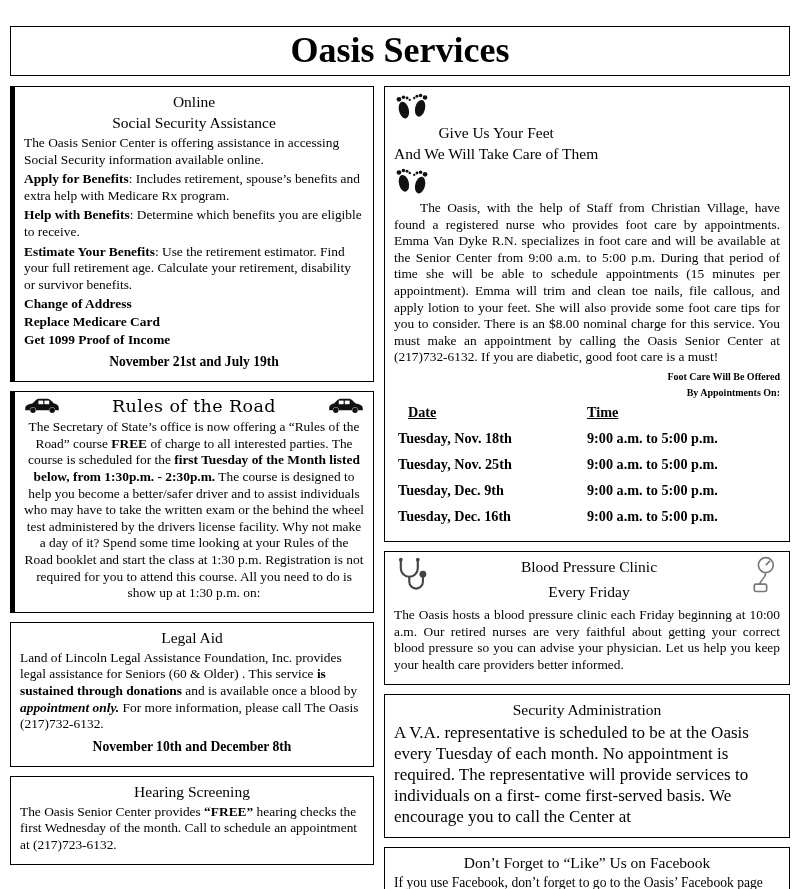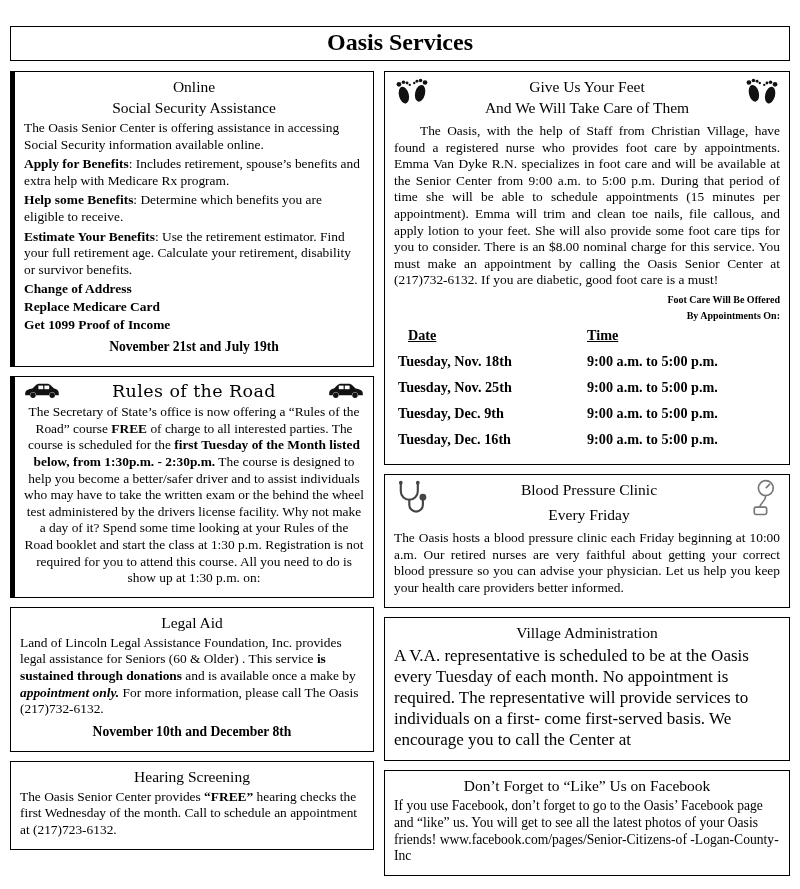--- a/index.html
+++ b/index.html
@@ -1,41 +1,41 @@
 <!DOCTYPE html>
 <html><head>
 <meta charset="utf-8">
 <style>
   * { box-sizing: border-box; }
   html, body { margin: 0; padding: 0; background: #ffffff; color: #000000; }
   body { width: 800px; font-family: "Liberation Serif", "DejaVu Serif", serif; }
   .sheet { width: 800px; min-height: 889px; padding: 26px 10px 6px 10px; background: #fff; }
   .title-box { border: 1.5px solid #000; text-align: center; padding: 2px 0 4px 0; margin-bottom: 10px; }
-  .title-box h1 { margin: 0; font-size: 24px; font-weight: bold; }
+  .title-box h1 { margin: 0; font-size: 36px; font-weight: bold; }
   .columns { display: flex; gap: 10px; align-items: flex-start; }
   .col-left { flex: 0 0 364px; width: 364px; }
   .col-right { flex: 1; min-width: 0; }
   .box { border: 1.3px solid #000; padding: 4px 9px 7px 9px; margin-bottom: 9px; background: #fff; }
   .box.thick-left { border-left: 5px solid #000; }
   .box-title { text-align: center; font-weight: normal; font-size: 15.5px; margin: 2px 0 3px 0; }
   .offer { text-align: right; font-weight: bold; font-size: 10px; margin: 5px 0 2px 0; }
   p { margin: 3px 0; font-size: 13.4px; line-height: 1.24; }
   .center { text-align: center; }
   .justify { text-align: justify; }
   .indent { text-indent: 26px; }
   .bold { font-weight: bold; }
   .bi { font-weight: bold; font-style: italic; }
   .tight { margin: 1px 0; }
   .dates-line { text-align: center; font-weight: bold; font-size: 13.6px; margin-top: 6px; }
   
   .icon-row { display: flex; align-items: center; justify-content: space-between; margin-bottom: 2px; }
   .rules-title { font-family: "DejaVu Serif", serif; font-size: 17.5px; letter-spacing: 0.4px; }
   .rules-body { text-align: center; }
   
-  .feet-head { display: flex; align-items: flex-start; }
+  .feet-head { display: flex; align-items: flex-start; flex-direction: column; }
   .feet-head .titles { flex: 1; }
   .sched { font-weight: bold; font-size: 14.2px; margin-top: 2px; }
   .sched-head { display: flex; margin: 6px 0 2px 0; }
   .sched-head .h-date { width: 50%; padding-left: 14px; }
   .sched-head span { text-decoration: underline; }
   .sched-row { display: flex; margin: 9px 0; }
   .sched-row .sched-date { width: 50%; padding-left: 4px; }
   
   .bp-head { display: flex; align-items: flex-start; }
   .bp-head .titles { flex: 1; }
@@ -57,21 +57,21 @@
 
   <div class="columns">
 
     <div class="col-left">
 
       <section class="box thick-left">
         <div class="box-title">Online</div>
         <div class="box-title">Social Security Assistance</div>
         <p>The Oasis Senior Center is offering assistance in accessing Social Security information available online.</p>
         <p><b>Apply for Benefits</b><span>:  Includes retirement, spouse’s  benefits and extra help with Medicare Rx program.</span></p>
-        <p><b>Help some Benefits</b><span>:  Determine which benefits you are eligible to receive.</span></p>
+        <p><b>Help with Benefits</b><span>:  Determine which benefits you are eligible to receive.</span></p>
         <p><b>Estimate Your Benefits</b><span>:  Use the retirement estimator. Find your full retirement age.  Calculate your retirement, disability or survivor benefits.</span></p>
         <p class="bold tight">Change of Address</p>
         <p class="bold tight">Replace Medicare Card</p>
         <p class="bold tight">Get 1099 Proof of  Income</p>
         <p class="dates-line">November 21st and July 19th</p>
       </section>
 
       <section class="box thick-left">
         <div class="icon-row">
           <span class="icon">
@@ -92,21 +92,21 @@
               <rect x="24" y="4" width="8" height="6" fill="#fff"></rect>
               <rect x="34" y="4" width="8" height="6" fill="#fff"></rect>
             </svg>
           </span>
         </div>
         <p class="rules-body"><span>The Secretary of State’s office is now offering a “Rules of the Road” course </span><b>FREE</b><span> of charge to all interested parties. The course is scheduled for the </span><b>first Tuesday of the Month listed below, from 1:30p.m. - 2:30p.m.</b><span>  The course is designed to help you become a better/safer driver and to assist individuals who may have to take the written exam or the behind the wheel test administered by the drivers license facility.  Why not make a day of it?  Spend some time looking at your Rules of the Road  booklet and start the class at 1:30 p.m.  Registration is not required for you to attend this course.  All you need to do is show up at 1:30 p.m. on:</span></p>
       </section>
 
       <section class="box">
         <div class="box-title">Legal Aid</div>
-        <p><span>Land of Lincoln Legal Assistance Foundation, Inc. provides legal assistance for Seniors (60 &amp; Older) . This service </span><b>is sustained through donations</b><span> and is available once a make by </span><span class="bi">appointment only.</span><span>  For more information, please call The Oasis (217)732-6132.</span></p>
+        <p><span>Land of Lincoln Legal Assistance Foundation, Inc. provides legal assistance for Seniors (60 &amp; Older) . This service </span><b>is sustained through donations</b><span> and is available once a blood by </span><span class="bi">appointment only.</span><span>  For more information, please call The Oasis (217)732-6132.</span></p>
         <p class="dates-line">November 10th and December 8th</p>
       </section>
 
       <section class="box">
         <div class="box-title">Hearing Screening</div>
         <p><span>The Oasis Senior Center provides </span><b>“FREE”</b><span> hearing checks the first Wednesday of the month.  Call to schedule an appointment at (217)723-6132.</span></p>
       </section>
 
     </div>
 
@@ -199,21 +199,21 @@
               <path d="M19 11 L24 6"></path>
               <path d="M19 20 C19 28 12 28 12 34"></path>
               <rect x="5" y="34" width="15" height="9" rx="2"></rect>
             </svg>
           </span>
         </div>
         <p class="justify">The Oasis hosts a blood pressure clinic each Friday beginning at 10:00 a.m.  Our retired nurses are very faithful about getting your correct blood pressure so you can advise your physician.  Let us help you keep your health care providers better informed.</p>
       </section>
 
       <section class="box">
-        <div class="box-title">Village Administration</div>
+        <div class="box-title">Security Administration</div>
         <p class="vets-body">A V.A. representative is scheduled to be at the Oasis every Tuesday of each month.  No appointment is required. The representative will provide services to individuals on a first- come first-served basis.  We encourage you to call the Center at</p>
       </section>
 
       <section class="box">
         <div class="box-title">Don’t Forget to “Like” Us on Facebook</div>
         <p class="fb-body"><span>If you use Facebook, don’t forget to go to the Oasis’ Facebook page and “like” us.  You will get to see all the latest photos  of your Oasis friends! </span><span class="url">www.facebook.com/pages/Senior-Citizens-of -Logan-County-Inc</span></p>
       </section>
 
     </div>
   </div>

